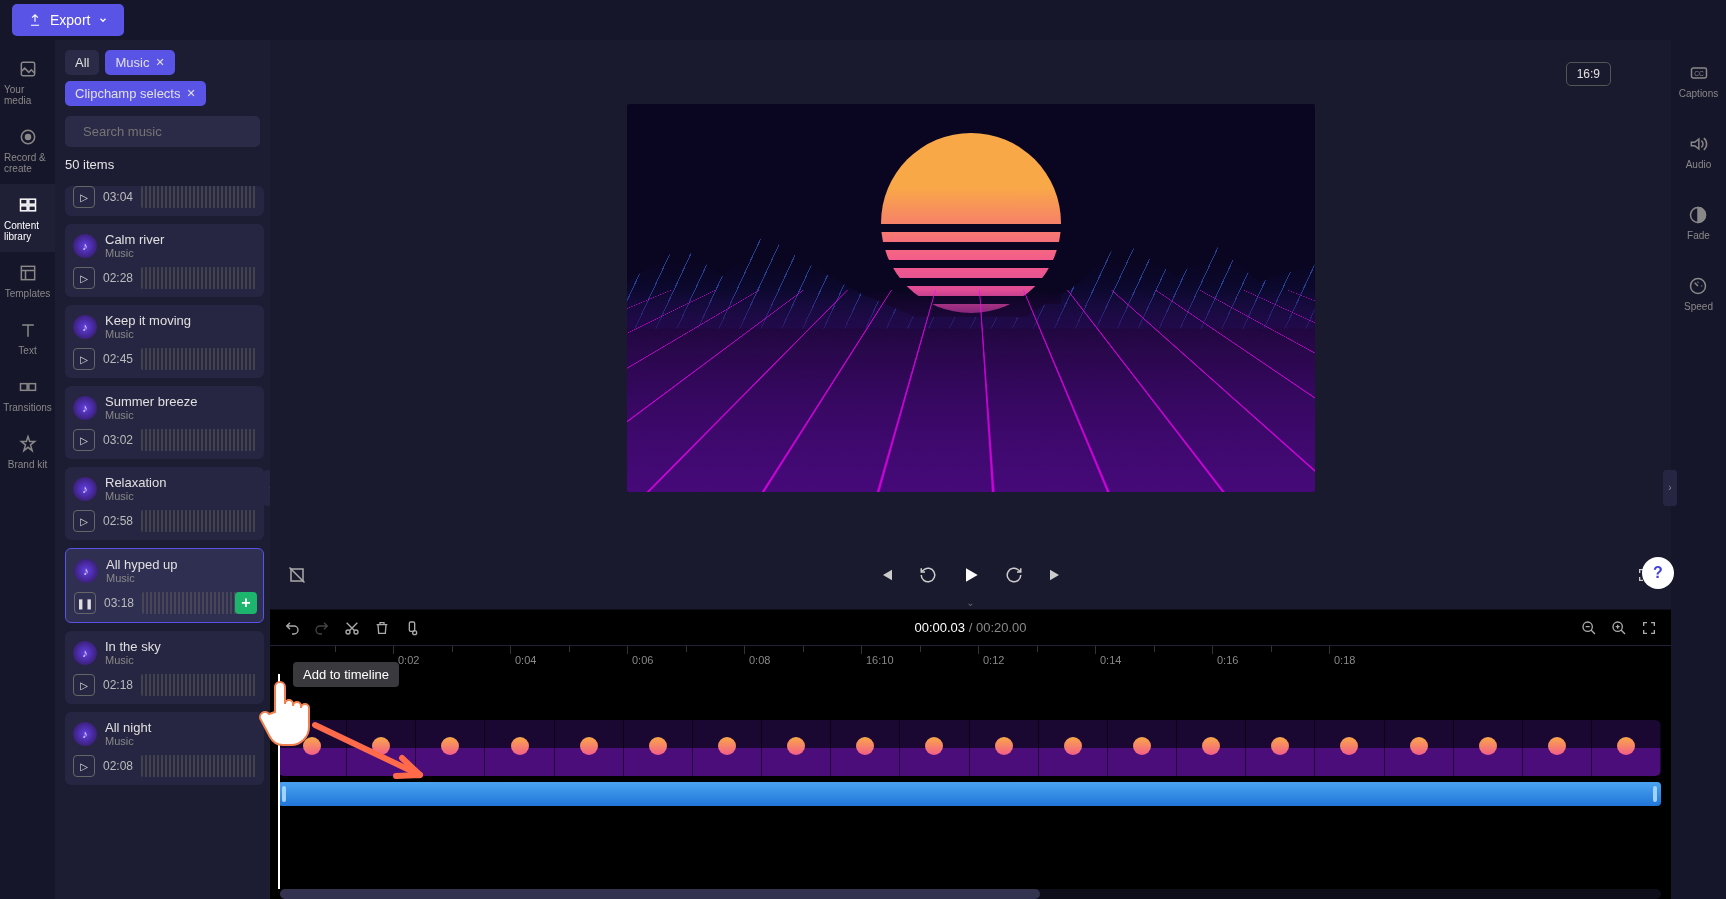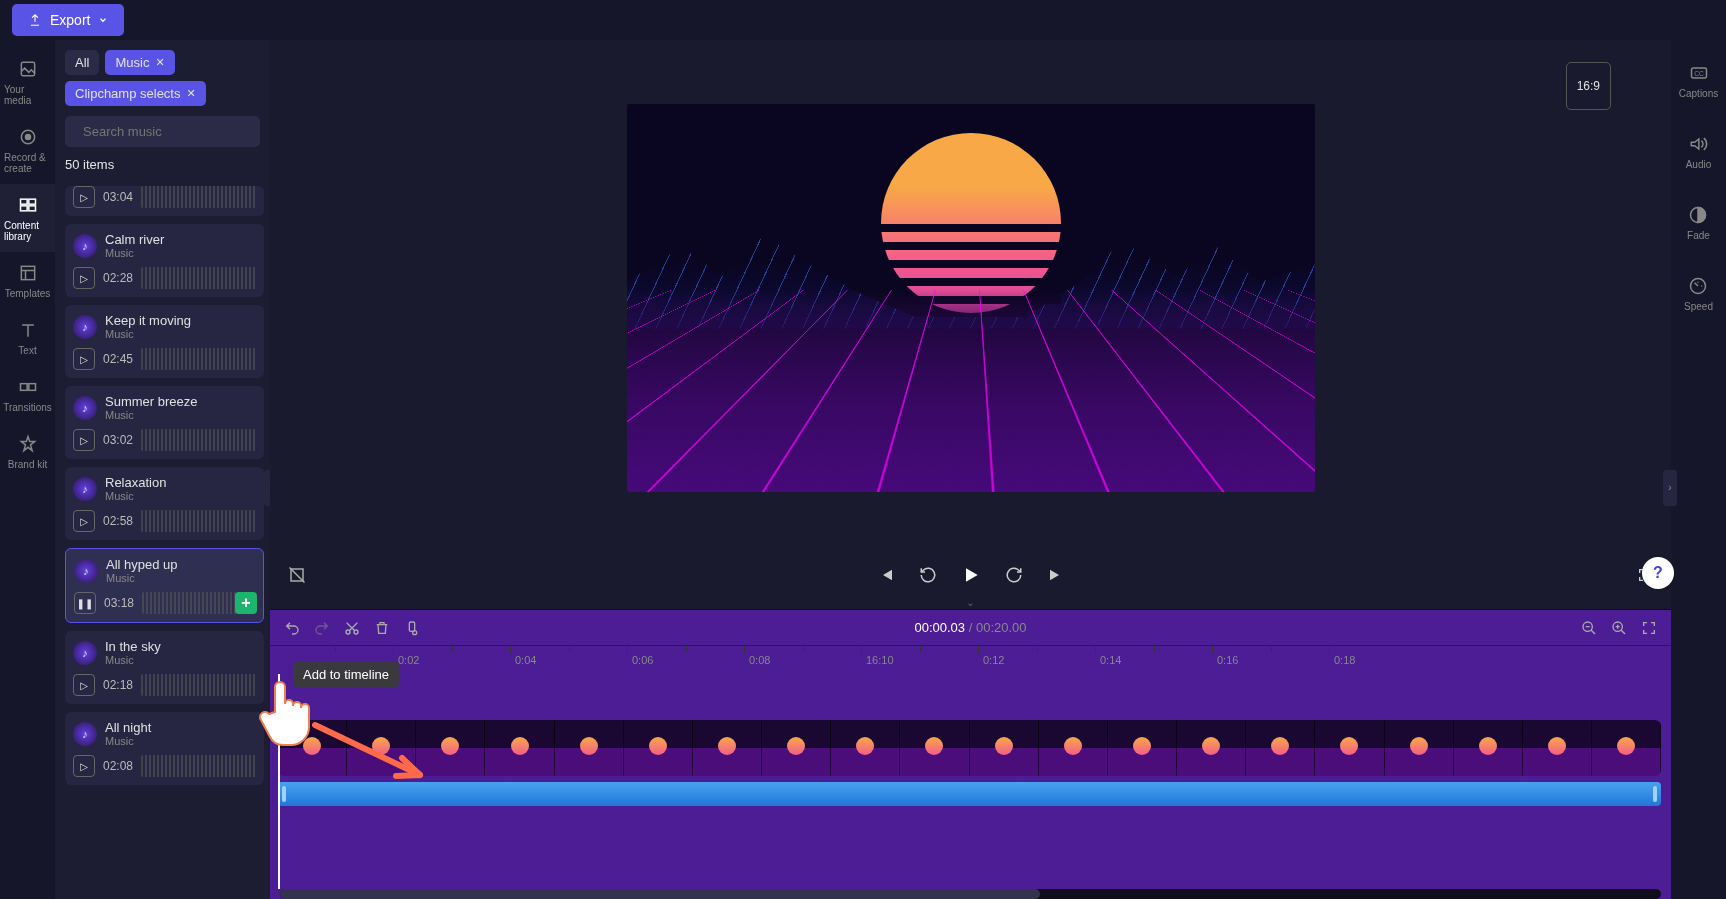--- a/index.html
+++ b/index.html
@@ -45,21 +45,21 @@
 .mi-row { display: flex; align-items: center; gap: 8px; margin-top: 8px; }
 .mi-play { width: 22px; height: 22px; border: 1px solid #666; border-radius: 4px; display: flex; align-items: center; justify-content: center; font-size: 10px; cursor: pointer; }
 .mi-dur { font-size: 12px; color: #bbb; }
 .mi-wave { flex: 1; height: 22px; background: repeating-linear-gradient(90deg,#555 0 2px,transparent 2px 4px); border-radius: 2px; opacity:0.6;}
 .mi-add { width: 22px; height: 22px; background: #1db56e; border-radius: 4px; display: flex; align-items: center; justify-content: center; position: absolute; right: 6px; bottom: 8px; cursor:pointer; color:#fff; font-weight:bold;}
 .collapse-handle { position:absolute; right:-8px; top:50%; width:14px; height:36px; background:#262642; border-radius:3px; display:flex; align-items:center; justify-content:center; font-size:10px; color:#888; cursor:pointer;}
 
 
 .preview-wrap { flex: 1; display: flex; flex-direction: column; position: relative; }
 .preview-top { flex: 1; display: flex; align-items: center; justify-content: center; position: relative; }
-.aspect-chip { position: absolute; top: 22px; right: 60px; border: 1px solid #555; padding: 16px 10px; border-radius: 5px; font-size: 12px; cursor:pointer;}
+.aspect-chip { position: absolute; top: 22px; right: 60px; border: 1px solid #555; padding: 4px 10px; border-radius: 5px; font-size: 12px; cursor:pointer;}
 .video-frame { width: 688px; height: 388px; background: #0a0520; position: relative; overflow: hidden; border-radius:2px;}
 .sun { position: absolute; left: 50%; top: 54%; transform: translate(-50%,-100%); width: 180px; height: 180px; border-radius: 50%; background: linear-gradient(#f9a847 30%,#f45d8a 70%,#d43f9e); }
 .sun::after{content:"";position:absolute;left:0;right:0;bottom:0;height:55%;background:repeating-linear-gradient(to bottom,transparent 0 10px,#0a0520 10px 18px);}
 .grid-floor{position:absolute;left:0;right:0;bottom:0;height:52%;background:
   repeating-linear-gradient(to right,rgba(255,0,255,.7) 0 1px,transparent 1px 44px),
   linear-gradient(to top,#5d0b9e 0%,#2a074d 60%,transparent 100%);
   transform:perspective(200px) rotateX(58deg);transform-origin:top center;}
 .mountains{position:absolute;left:0;right:0;top:28%;height:30%;background:
   linear-gradient(transparent 40%,rgba(40,60,255,.15) 100%),
   repeating-linear-gradient(115deg,transparent 0 18px,rgba(70,120,255,.5) 18px 19px);
@@ -68,21 +68,21 @@
 .pc-left{position:absolute;left:18px;}
 .pc-right{position:absolute;right:18px;}
 .pc-btn { color: #ccc; cursor: pointer; font-size:16px; }
 
 
 .right-nav { width: 55px; background: #16162a; display: flex; flex-direction: column; padding-top: 14px; gap: 18px; align-items:center; position:relative;}
 .right-nav .nav-item{padding:8px 4px;}
 .right-collapse{position:absolute;left:-8px;top:50%;width:14px;height:36px;background:#262642;border-radius:3px;display:flex;align-items:center;justify-content:center;font-size:10px;color:#888;cursor:pointer;}
 
 
-.timeline { height: 290px; background: #4c1d95; display: flex; flex-direction: column; border-top:1px solid #0e0e1a;}
+.timeline { height: 290px; background: #000000; display: flex; flex-direction: column; border-top:1px solid #0e0e1a;}
 .tl-toolbar { height: 36px; display: flex; align-items: center; padding: 0 14px; gap: 14px; position: relative; border-bottom:1px solid #222238;}
 .tl-tool { color: #888; cursor: pointer; font-size:14px;}
 .tl-time { position: absolute; left: 50%; transform: translateX(-50%); font-size: 13px; }
 .tl-time .cur { color: #fff; }
 .tl-time .tot { color: #888; }
 .tl-zoom { position: absolute; right: 14px; display: flex; gap: 14px; }
 .tl-ruler { height: 28px; position: relative; margin-left: 6px; }
 .ruler-mark { position: absolute; top: 0; font-size: 11px; color: #888; border-left:1px solid #333;height:8px; padding-left:4px; padding-top:8px;}
 .ruler-tick{position:absolute;top:0;height:6px;border-left:1px solid #333;}
 .tl-tracks { flex: 1; position: relative; margin-left: 6px; overflow:hidden;}

